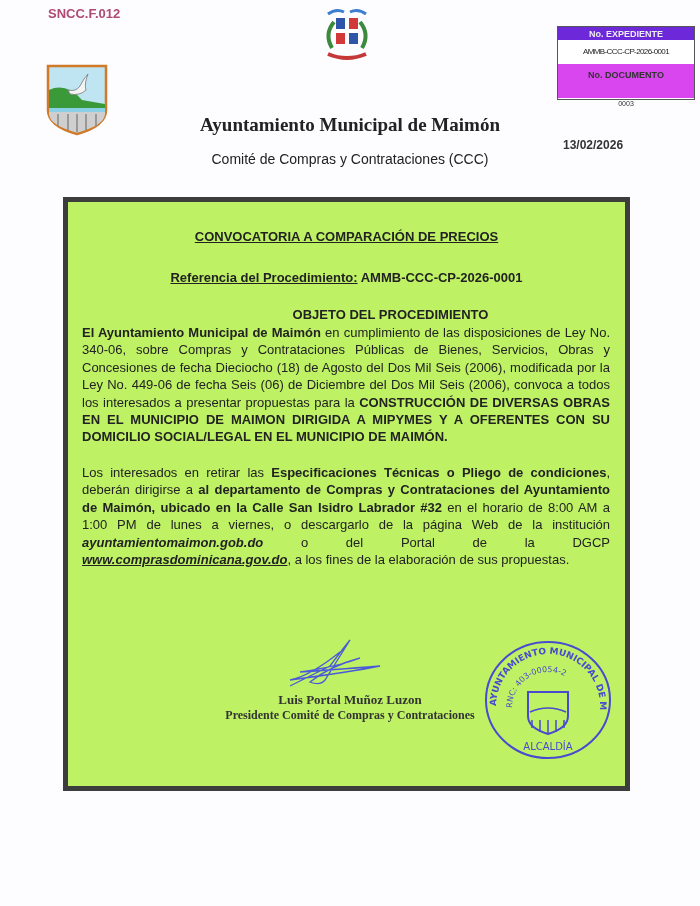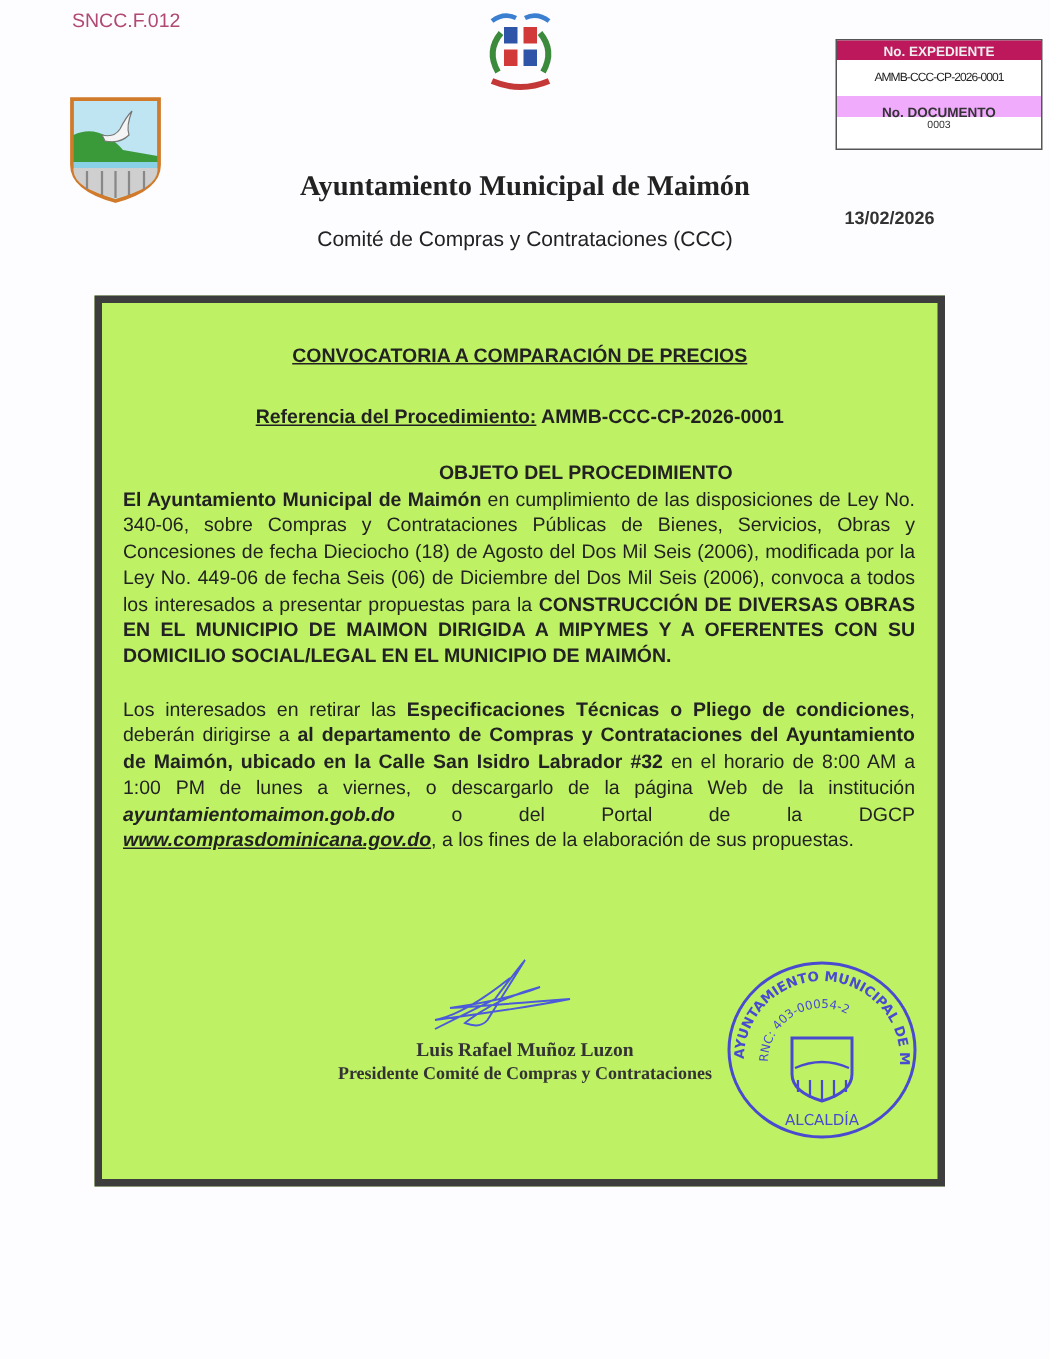--- a/index.html
+++ b/index.html
@@ -4,31 +4,31 @@
 <style>
   html, body { margin: 0; padding: 0; }
   body {
     width: 700px; height: 906px; position: relative; overflow: hidden;
     background: #fdfcff;
     font-family: "Liberation Sans", sans-serif;
     color: #222;
   }
   .abs { position: absolute; }
   #form-code {
-    left: 48px; top: 6px; font-size: 13px; font-weight: normal; color: #b04a72;
+    left: 48px; top: 6px; font-size: 13px; font-weight: bold; color: #b04a72;
   }
   #coat-of-arms { left: 314px; top: 4px; width: 66px; height: 66px; }
   #muni-logo { left: 46px; top: 64px; width: 62px; height: 72px; }
   #exp-box {
     left: 557px; top: 26px; width: 136px; height: 72px;
     border: 1.5px solid #555; background: #fff; font-size: 9px; text-align: center;
   }
-  #exp-box .hdr { background: #be185d; color: #eee; font-weight: bold; height: 13px; line-height: 15px; overflow: hidden; }
+  #exp-box .hdr { background: #6d28d9; color: #eee; font-weight: bold; height: 13px; line-height: 15px; overflow: hidden; }
   #exp-box .val1 { height: 24px; line-height: 24px; font-size: 8px; letter-spacing: -0.6px; color: #222; }
-  #exp-box .hdr2 { background: #f0abfc; color: #333; font-weight: bold; height: 14px; line-height: 22px; }
+  #exp-box .hdr2 { background: #d946ef; color: #333; font-weight: bold; height: 34px; line-height: 22px; }
   #exp-box .val2 { height: 12px; line-height: 12px; font-size: 7px; color: #333; }
   #entity-title {
     left: 0; width: 700px; top: 114px; text-align: center;
     font-family: "Liberation Serif", serif; font-weight: bold;
     font-size: 19px; color: #222;
   }
   #committee { left: 0; width: 700px; top: 151px; text-align: center; font-size: 14px; color: #222; }
   #doc-date { left: 563px; top: 138px; font-size: 12px; font-weight: bold; color: #333; }
   #main-box {
     left: 63px; top: 197px; width: 557px; height: 584px;
@@ -105,21 +105,21 @@
 
   <div class="para" id="p1"><b>El Ayuntamiento Municipal de Maimón</b><span> en cumplimiento de las disposiciones de Ley No. 340-06, sobre Compras y Contrataciones Públicas de Bienes,  Servicios, Obras y Concesiones de fecha Dieciocho (18) de Agosto del Dos Mil Seis (2006), modificada por la Ley No. 449-06 de fecha Seis (06) de Diciembre del Dos Mil Seis (2006), convoca a todos los interesados a presentar propuestas para la </span><b>CONSTRUCCIÓN DE DIVERSAS OBRAS EN EL MUNICIPIO DE MAIMON DIRIGIDA A MIPYMES Y A OFERENTES CON SU DOMICILIO SOCIAL/LEGAL EN EL MUNICIPIO DE MAIMÓN.</b></div>
 
   <div class="para" id="p2"><span>Los interesados en retirar las </span><b>Especificaciones Técnicas o Pliego de condiciones</b><span>, deberán dirigirse a </span><b>al departamento de Compras y Contrataciones del Ayuntamiento de Maimón, ubicado en la Calle San Isidro Labrador #32</b><span> en el horario de 8:00 AM a 1:00 PM de  lunes a viernes, o descargarlo de la página Web de la institución </span><span class="link">ayuntamientomaimon.gob.do</span><span> o del Portal de la DGCP  </span><span class="link u">www.comprasdominicana.gov.do</span><span>, a los fines de  la elaboración de sus propuestas.</span></div>
 
 </div>
 
 <svg class="abs" id="signature" viewBox="0 0 120 60">
   <path d="M20 50 Q40 40 60 30 Q75 10 80 4 Q70 20 55 44 Q50 50 40 46 Q60 30 90 22 Q70 30 30 36 Q60 34 110 30 Q80 36 20 44 Q40 40 70 16" stroke="#4a5ad8" stroke-width="1.3" fill="none"></path>
 </svg>
-<div class="abs" id="signer-name">Luis Rafael Muñoz Luzon</div>
+<div class="abs" id="signer-name">Luis Portal Muñoz Luzon</div>
 <div class="abs" id="signer-role">Presidente Comité de Compras y Contrataciones</div>
 
 <svg class="abs" id="stamp" viewBox="0 0 140 124">
   <defs>
     <path id="stampArc" d="M18 70 A52 52 0 0 1 122 70"></path>
     <path id="rncArc" d="M34 72 A36 36 0 0 1 106 72"></path>
     <path id="botArc" d="M38 100 A46 46 0 0 0 102 100"></path>
   </defs>
   <ellipse cx="70" cy="64" rx="62" ry="58" fill="none" stroke="#4a4ad0" stroke-width="2"></ellipse>
   <text font-family="DejaVu Sans, sans-serif" font-size="9" font-weight="bold" fill="#4a4ad0"><textPath href="#stampArc">AYUNTAMIENTO MUNICIPAL DE MAIMON</textPath></text>

